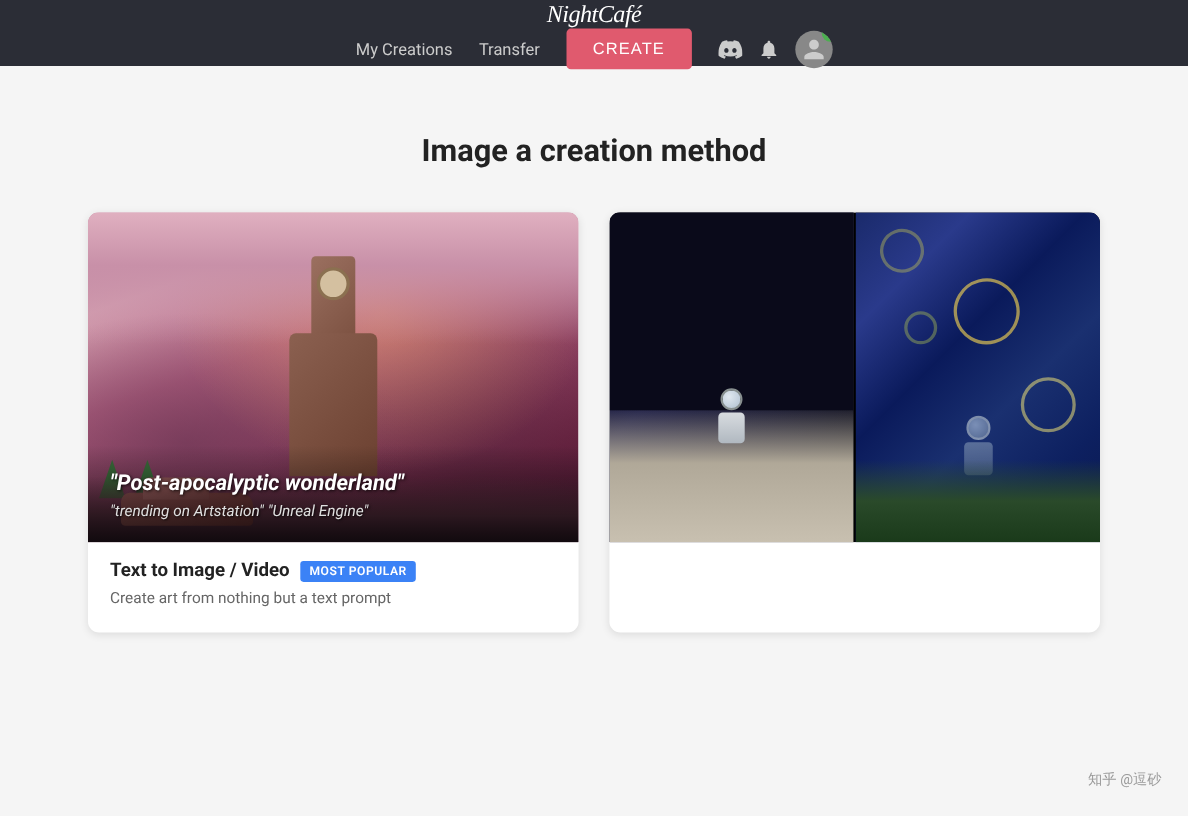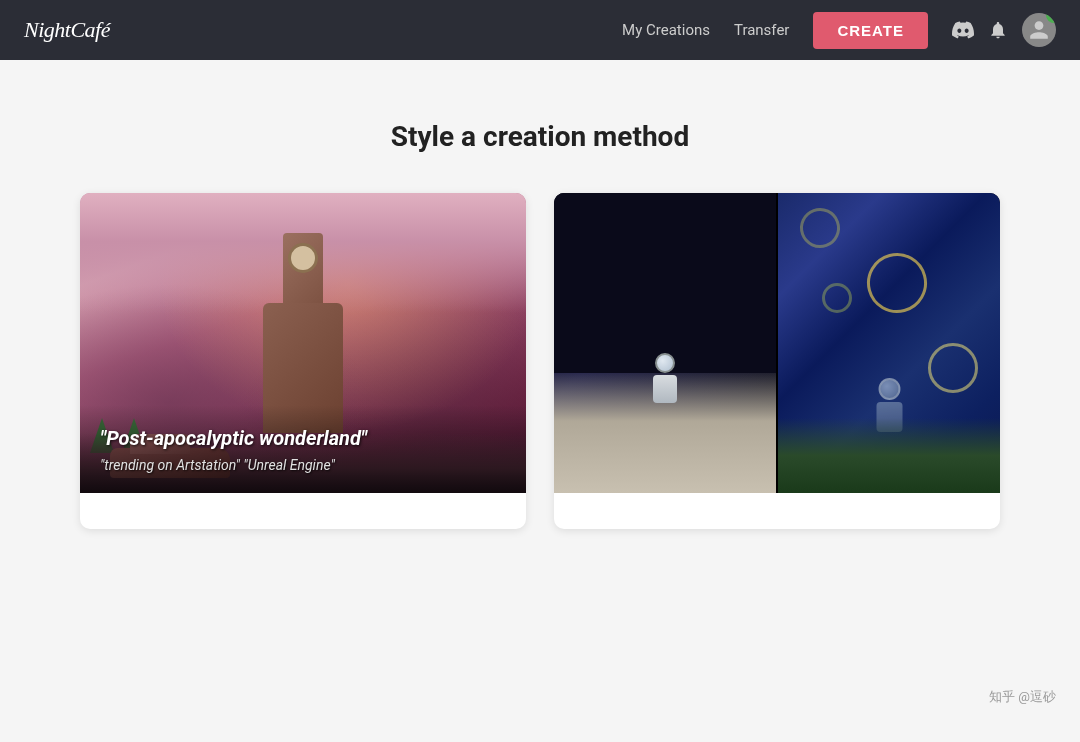--- a/index.html
+++ b/index.html
@@ -6,20 +6,21 @@
     body { font-family: -apple-system, BlinkMacSystemFont, 'Segoe UI', Roboto, sans-serif; background: #f5f5f5; min-height: 742px; }
 
     
     .navbar {
       background: #2b2d36;
       height: 60px;
       display: flex;
       align-items: center;
       justify-content: space-between;
       padding: 0 24px;
+      flex-direction: column;
     }
     .nav-logo {
       font-family: Georgia, serif;
       font-style: italic;
       color: #fff;
       font-size: 22px;
       letter-spacing: -0.5px;
     }
     .nav-right {
       display: flex;
@@ -32,21 +33,21 @@
       font-size: 15px;
       cursor: pointer;
       text-align: right;
     }
     .nav-create-btn {
       background: #e05a6e;
       color: #fff;
       border: none;
       padding: 10px 24px;
       font-size: 15px;
-      font-weight: bold;
+      font-weight: normal;
       letter-spacing: 1px;
       border-radius: 4px;
       cursor: pointer;
     }
     .nav-icons {
       display: flex;
       align-items: center;
       gap: 14px;
     }
     .nav-icon-btn {
@@ -380,21 +381,21 @@
     }
     .card-description {
       color: #666;
       font-size: 14px;
       line-height: 1.4;
     }
 
     
     .watermark {
       position: fixed;
-      bottom: 36px;
+      bottom: 24px;
       right: 24px;
       color: #999;
       font-size: 13px;
       pointer-events: none;
     }
   </style>
 </head>
 <body>
 
 <nav class="navbar">
@@ -423,21 +424,21 @@
         <svg viewBox="0 0 24 24" xmlns="http://www.w3.org/2000/svg">
           <path d="M12 12c2.7 0 4.8-2.1 4.8-4.8S14.7 2.4 12 2.4 7.2 4.5 7.2 7.2 9.3 12 12 12zm0 2.4c-3.2 0-9.6 1.6-9.6 4.8v2.4h19.2v-2.4c0-3.2-6.4-4.8-9.6-4.8z"></path>
         </svg>
         <span class="notif-badge">9</span>
       </div>
     </div>
   </div>
 </nav>
 
 <div class="main-content">
-  <h1 class="page-title">Style a creation method</h1>
+  <h1 class="page-title">Image a creation method</h1>
 
   <div class="cards-grid">
 
     <div class="card">
       <div class="card-image">
         <div class="tti-image">
           <div class="tti-sky"></div>
 
           <div class="tti-trees">
             <div class="tree"></div>
@@ -451,20 +452,27 @@
             <div class="building-body"></div>
           </div>
 
           <div class="tti-foreground"></div>
           <div class="rusted-car"></div>
         </div>
         <div class="card-overlay-text">
           <div class="card-overlay-title">"Post-apocalyptic wonderland"</div>
           <div class="card-overlay-subtitle">"trending on Artstation" "Unreal Engine"</div>
         </div>
+      </div>
+      <div class="card-info">
+        <div class="card-info-header">
+          <span class="card-title">Text to Image / Video</span>
+          <span class="badge-popular">MOST POPULAR</span>
+        </div>
+        <div class="card-description">Create art from nothing but a text prompt</div>
       </div>
     </div>
 
     <div class="card">
       <div class="card-image">
         <div class="st-image">
 
           <div class="st-photo-top">
             <div class="space-bg"></div>
             <div class="moon-surface"></div>

